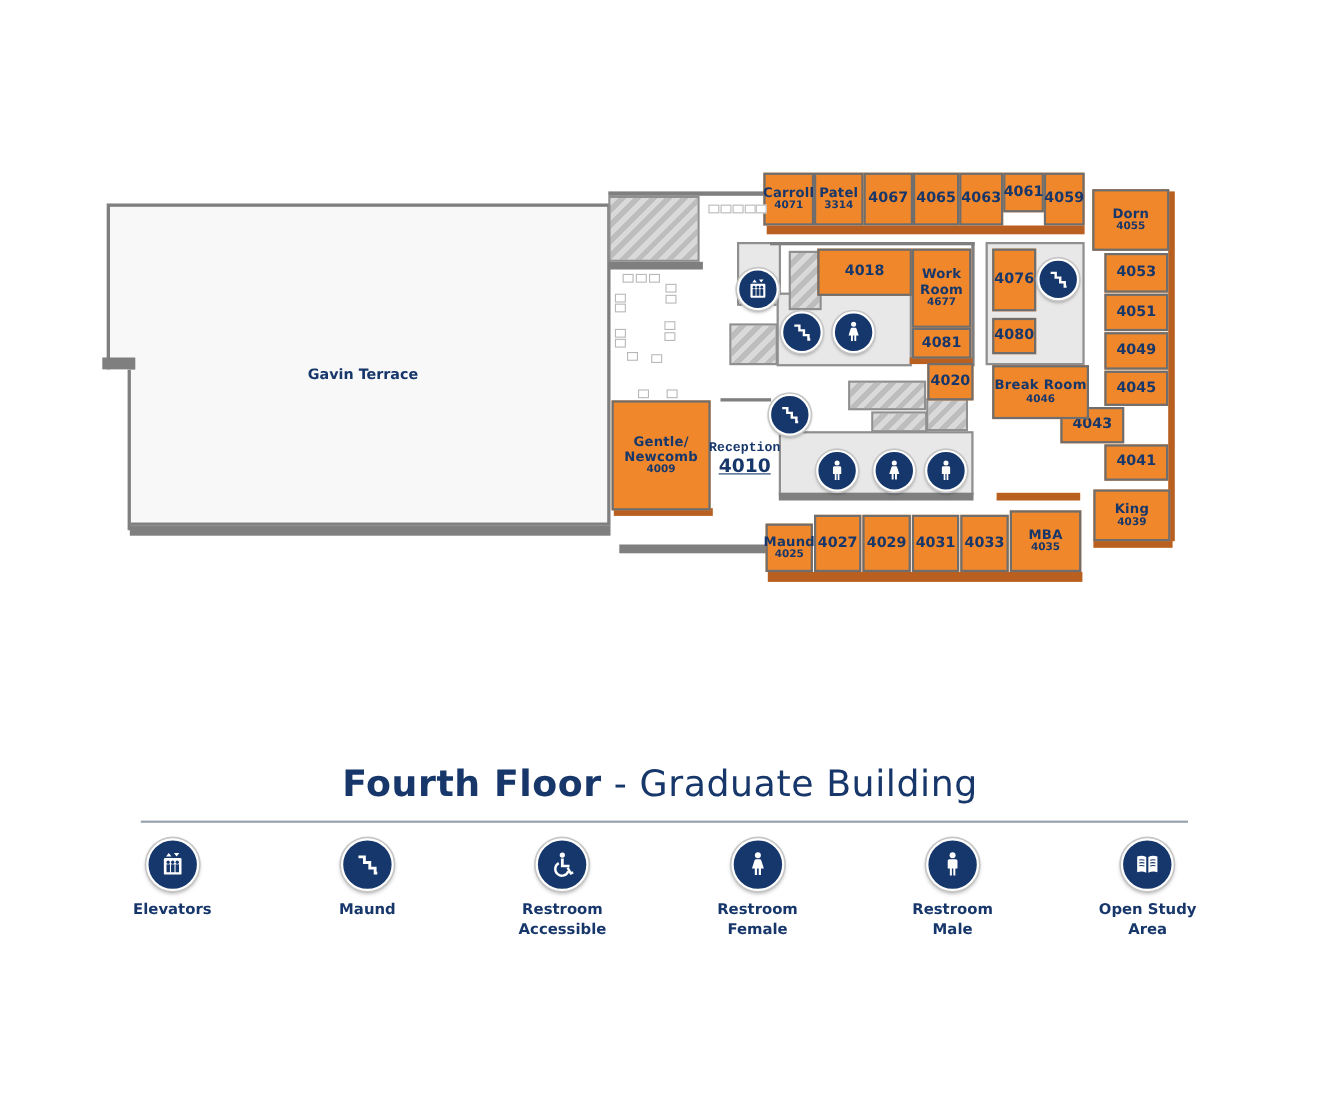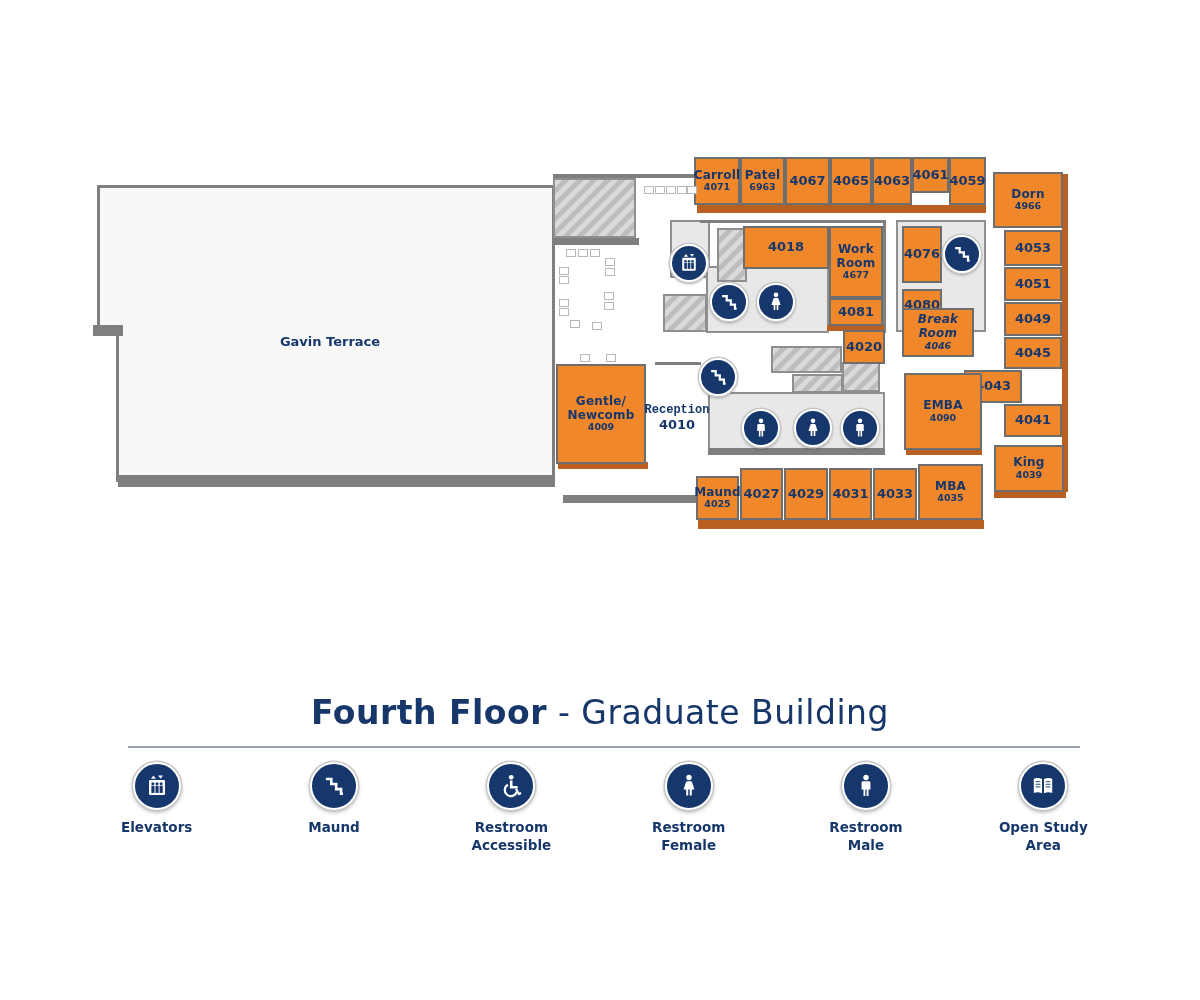--- a/index.html
+++ b/index.html
@@ -73,40 +73,40 @@
     <div class="abs shadow" style="left: 698px; top: 520px; width: 286px; height: 9px;"></div>
     <div class="abs shadow" style="left: 558px; top: 462px; width: 90px; height: 7px;"></div>
     <div class="abs shadow" style="left: 906px; top: 448px; width: 76px; height: 7px;"></div>
     <div class="abs shadow" style="left: 827px; top: 325px; width: 57px; height: 6px;"></div>
     <div class="abs room" style="left: 694px; top: 157px; width: 46px; height: 48px;">
       <span class="ln">Carroll</span>
       <span class="sub">4071</span>
     </div>
     <div class="abs room" style="left: 740px; top: 157px; width: 45px; height: 48px;">
       <span class="ln">Patel</span>
-      <span class="sub">6963</span>
+      <span class="sub">3314</span>
     </div>
     <div class="abs room" style="left: 785px; top: 157px; width: 45px; height: 48px;">
       <span class="one">4067</span>
     </div>
     <div class="abs room" style="left: 830px; top: 157px; width: 42px; height: 48px;">
       <span class="one">4065</span>
     </div>
     <div class="abs room" style="left: 872px; top: 157px; width: 40px; height: 48px;">
       <span class="one">4063</span>
     </div>
     <div class="abs room" style="left: 912px; top: 157px; width: 37px; height: 36px;">
       <span class="one">4061</span>
     </div>
     <div class="abs room" style="left: 949px; top: 157px; width: 37px; height: 48px;">
       <span class="one">4059</span>
     </div>
     <div class="abs room" style="left: 993px; top: 172px; width: 70px; height: 56px;">
       <span class="ln">Dorn</span>
-      <span class="sub">4966</span>
+      <span class="sub">4055</span>
     </div>
     <div class="abs room" style="left: 1004px; top: 230px; width: 58px; height: 36px;">
       <span class="one">4053</span>
     </div>
     <div class="abs room" style="left: 1004px; top: 267px; width: 58px; height: 34px;">
       <span class="one">4051</span>
     </div>
     <div class="abs room" style="left: 1004px; top: 302px; width: 58px; height: 34px;">
       <span class="one">4049</span>
     </div>
@@ -136,27 +136,23 @@
     </div>
     <div class="abs room" style="left: 843px; top: 330px; width: 42px; height: 34px;">
       <span class="one">4020</span>
     </div>
     <div class="abs room" style="left: 902px; top: 226px; width: 40px; height: 57px;">
       <span class="one">4076</span>
     </div>
     <div class="abs room" style="left: 902px; top: 289px; width: 40px; height: 33px;">
       <span class="one">4080</span>
     </div>
-    <div class="abs room" style="left: 902px; top: 308px; width: 72px; height: 49px; font-style: italic;">
+    <div class="abs room" style="left: 902px; top: 332px; width: 88px; height: 49px;">
       <span class="ln">Break Room</span>
       <span class="sub">4046</span>
-    </div>
-    <div class="abs room" style="left: 904px; top: 373px; width: 78px; height: 77px;">
-      <span class="ln">EMBA</span>
-      <span class="sub">4090</span>
     </div>
     <div class="abs room" style="left: 556px; top: 364px; width: 90px; height: 100px; text-align: right;">
       <span class="ln">Gentle/</span>
       <span class="ln">Newcomb</span>
       <span class="sub">4009</span>
     </div>
     <div class="abs room" style="left: 696px; top: 476px; width: 43px; height: 44px;">
       <span class="ln">Maund</span>
       <span class="sub">4025</span>
     </div>
@@ -194,21 +190,21 @@
     <div class="abs furn" style="left: 559px; top: 308px;"></div>
     <div class="abs furn" style="left: 604px; top: 292px;"></div>
     <div class="abs furn" style="left: 604px; top: 302px;"></div>
     <div class="abs furn" style="left: 570px; top: 320px;"></div>
     <div class="abs furn" style="left: 592px; top: 322px;"></div>
     <div class="abs maplabel" style="left: 330px; top: 342px;">
       <div class="l1" style="font-size: 13px;">Gavin Terrace</div>
     </div>
     <div class="abs maplabel" style="left: 677px; top: 418px;">
       <div class="l1" style="font-size: 12px; font-family: Liberation Mono, monospace;">Reception</div>
-      <div class="l2" style="font-size: 13px;">4010</div>
+      <div class="l2" style="font-size: 17px; text-decoration: underline;">4010</div>
     </div>
     <div class="abs map-icon" style="left: 689px; top: 263px;">
       <svg viewBox="0 0 24 24">
         <path d="M6.4 5.2 8.7 2.3 11 5.2Z" fill="#fff"></path>
         <path d="M13 2.3h4.6L15.3 5.2Z" fill="#fff"></path>
         <rect x="4.6" y="6.4" width="14.8" height="14" rx="1" fill="#fff"></rect>
         <g fill="#16376b">
           <circle cx="8.2" cy="10" r="1.4"></circle>
           <rect x="6.8" y="11.8" width="2.9" height="6.6"></rect>
           <circle cx="12" cy="10" r="1.4"></circle>

